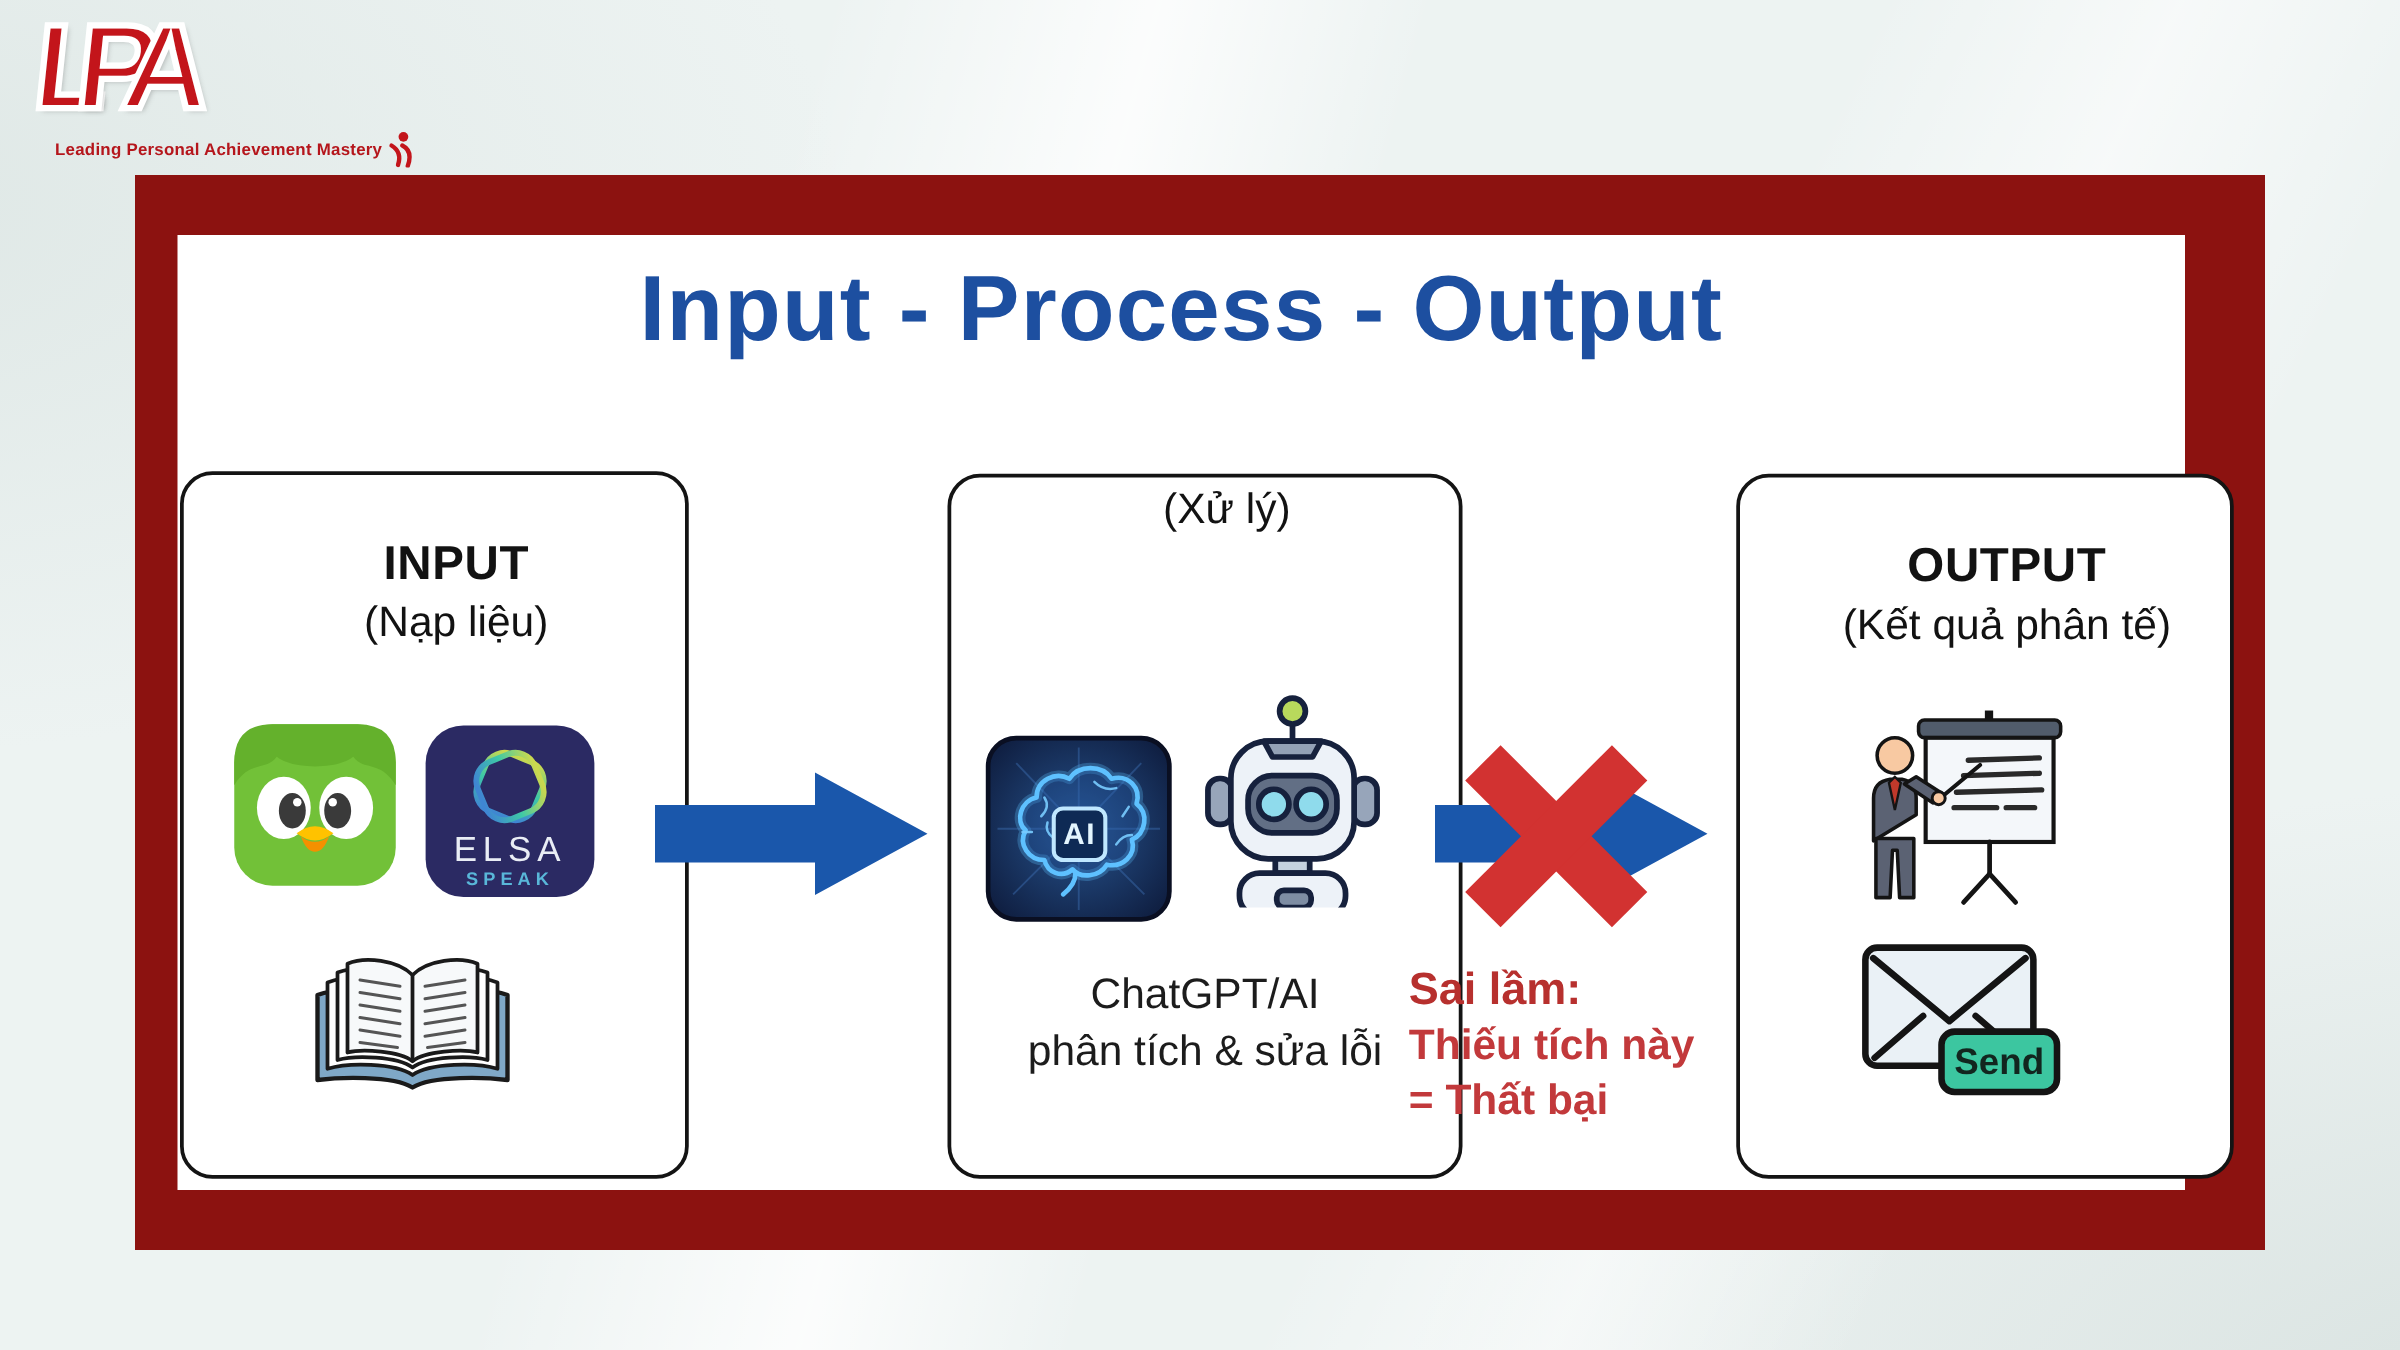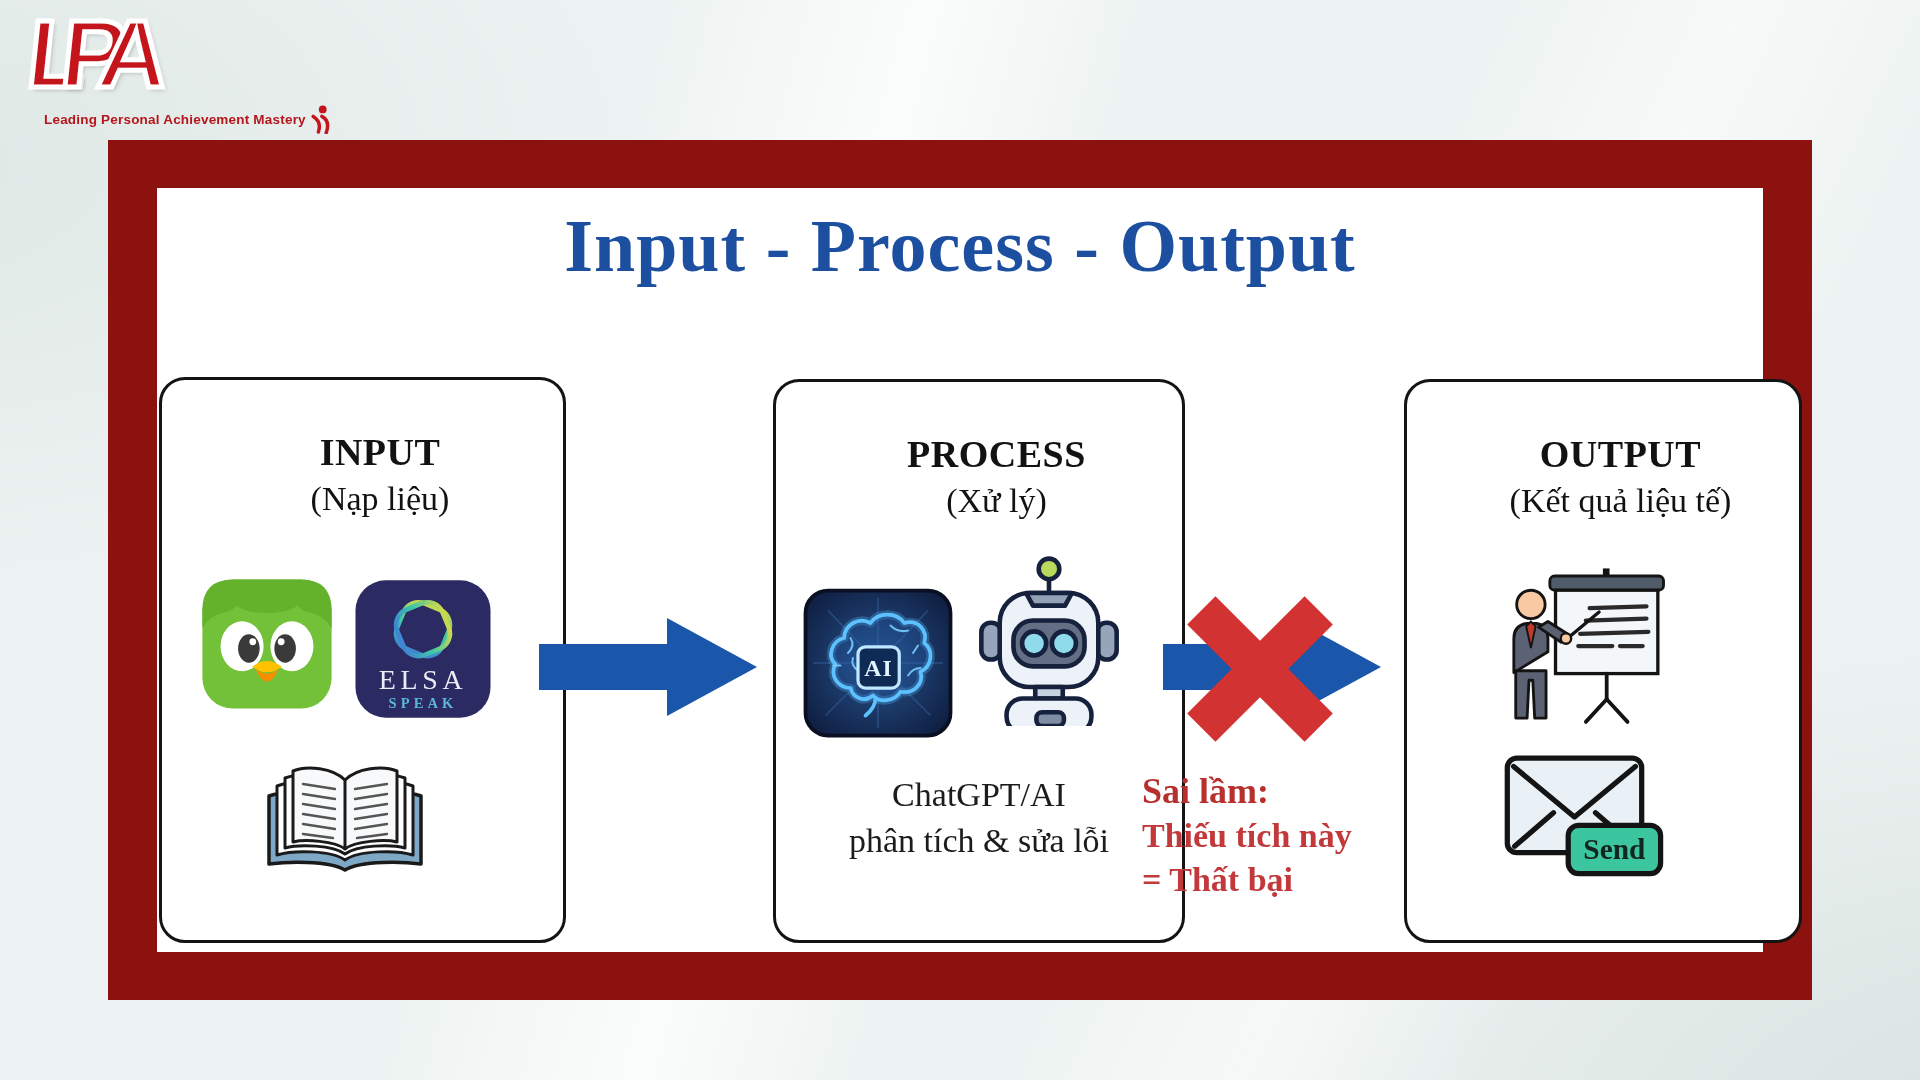--- a/index.html
+++ b/index.html
@@ -25,21 +25,21 @@
   }
   .ll.l1{z-index:1;}
   .ll.l2{z-index:2;margin-left:-0.26em;}
   .ll.l3{z-index:3;margin-left:-0.28em;}
   .logo-tagline-row{display:flex;align-items:center;gap:2px;margin-top:-6px;}
   .logo-tagline{font-size:13.5px;font-weight:700;color:#b5161c;letter-spacing:.2px;white-space:nowrap;padding-left:16px;}
   .logo-swoosh{width:26px;height:30px;flex:0 0 auto;}
 
   
   .frame{position:absolute;left:108px;top:140px;width:1704px;height:860px;background:#8c1210;}
-  .panel{position:absolute;left:49px;top:48px;width:1606px;height:764px;background:#ffffff;font-family:Liberation Serif, serif;}
+  .panel{position:absolute;left:34px;top:48px;width:1606px;height:764px;background:#ffffff;}
 
   .main-title{
     position:absolute;left:0;top:16px;width:100%;text-align:center;
     font-size:74px;font-weight:800;color:#1d4fa0;letter-spacing:1px;
   }
 
   
   .box{
     position:absolute;background:#fff;border:3px solid #141414;border-radius:26px;
     text-align:center;
@@ -154,21 +154,20 @@
               <path d="M132 88 L102 92"></path>
           </g>
         </svg>
       </div>
 
       <svg class="arrow arrow1" viewBox="0 0 221 110">
         <polygon points="0,32 128,32 128,6 218,55 128,104 128,78 0,78" fill="#1a57ab"></polygon>
       </svg>
 
       <div class="box process-box">
-        <div class="box-title">PROCESS</div>
         <div class="box-subtitle">(Xử lý)</div>
 
         <svg class="ic ic-aibrain" viewBox="0 0 120 120">
           <defs>
             <radialGradient id="aiGlow" cx="0.5" cy="0.5" r="0.75">
               <stop offset="0" stop-color="#27548f"></stop>
               <stop offset="1" stop-color="#0b1533"></stop>
             </radialGradient>
           </defs>
           <rect x="2" y="2" width="116" height="116" rx="18" fill="url(#aiGlow)" stroke="#0a0f22" stroke-width="3"></rect>
@@ -232,21 +231,21 @@
         </g>
       </svg>
       <div class="warning">
         <div class="w1">Sai lầm:</div>
         <div class="w2">Thiếu tích này</div>
         <div class="w3">= Thất bại</div>
       </div>
 
       <div class="box output-box">
         <div class="box-title">OUTPUT</div>
-        <div class="box-subtitle">(Kết quả liệu tế)</div>
+        <div class="box-subtitle">(Kết quả phân tế)</div>
 
         <svg class="ic ic-presenter" viewBox="0 0 190 172">
           <rect x="116" y="2" width="7" height="10" fill="#141414"></rect>
           <rect x="60" y="10" width="120" height="15" rx="5" fill="#515c6b" stroke="#141414" stroke-width="3"></rect>
           <rect x="66" y="25" width="108" height="88" fill="#f4f7fa" stroke="#141414" stroke-width="3.5"></rect>
           <g stroke="#2a2a2a" stroke-width="4.5" stroke-linecap="round">
             <line x1="102" y1="44" x2="162" y2="42"></line>
             <line x1="98" y1="57" x2="162" y2="55"></line>
             <line x1="92" y1="71" x2="164" y2="69"></line>
             <line x1="90" y1="84" x2="126" y2="84"></line>

